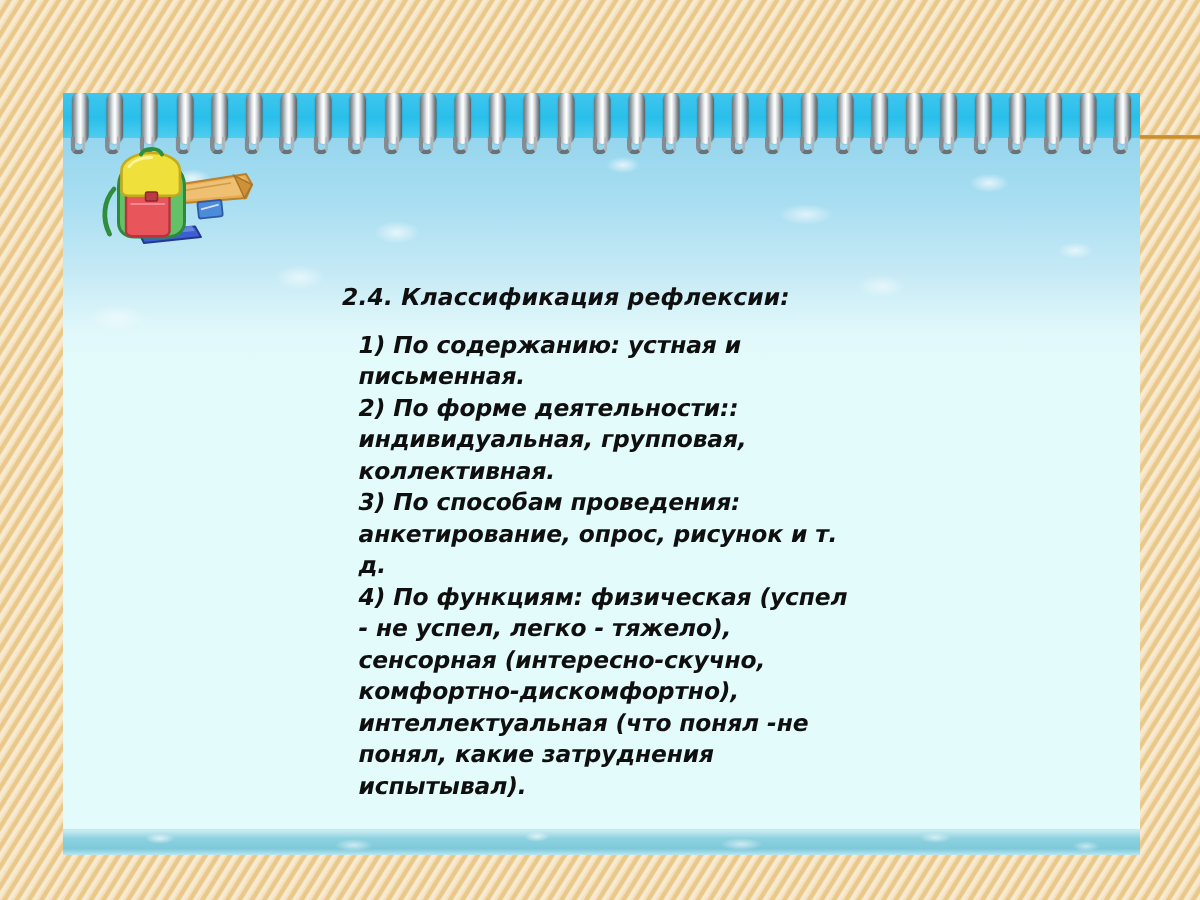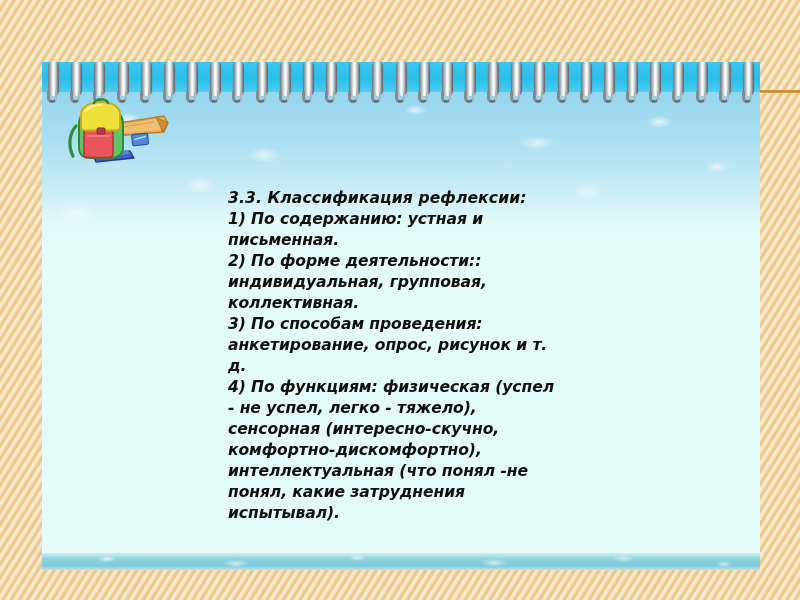--- a/index.html
+++ b/index.html
@@ -166,21 +166,21 @@
     font-style: italic;
     font-weight: 600;
     line-height: 1.345;
     letter-spacing: -0.1px;
   }
   #text-block .heading {
     font-weight: 700;
     letter-spacing: 0.1px;
   }
   #text-block .para {
-    margin: 0;
+    margin: 11px;
     white-space: pre-wrap;
   }
 </style>
 </head>
 <body>
 
 <div id="slide">
 
   <div id="right-rule"></div>
 
@@ -257,21 +257,21 @@
                  C64 33 62 34.5 59 34.5 L30 34.5 C27 34.5 25 33 25 31 Z" fill="#f0e03c" stroke="#c2ab21" stroke-width="1.8"></path>
         <path d="M30 15 C33 11 39 9 45 9" stroke="#fdf49a" stroke-width="2" fill="none" stroke-linecap="round"></path>
 
         <rect x="41" y="32" width="8" height="6" rx="1.2" fill="#b93b44" stroke="#8c252e" stroke-width="1"></rect>
 
         <path d="M38 7 C40 2 50 2 52 7" fill="none" stroke="#2f8d3c" stroke-width="2.6" stroke-linecap="round"></path>
       </g>
     </svg>
 
     <div id="text-block">
-      <div class="heading">3.3. Классификация рефлексии:</div>
+      <div class="heading">2.4. Классификация рефлексии:</div>
       <div class="para">1) По содержанию: устная и
 письменная.
 2) По форме деятельности::
 индивидуальная, групповая,
 коллективная.
 3) По способам проведения:
 анкетирование, опрос, рисунок и т.
 д.
 4) По функциям: физическая (успел
 - не успел, легко - тяжело),

